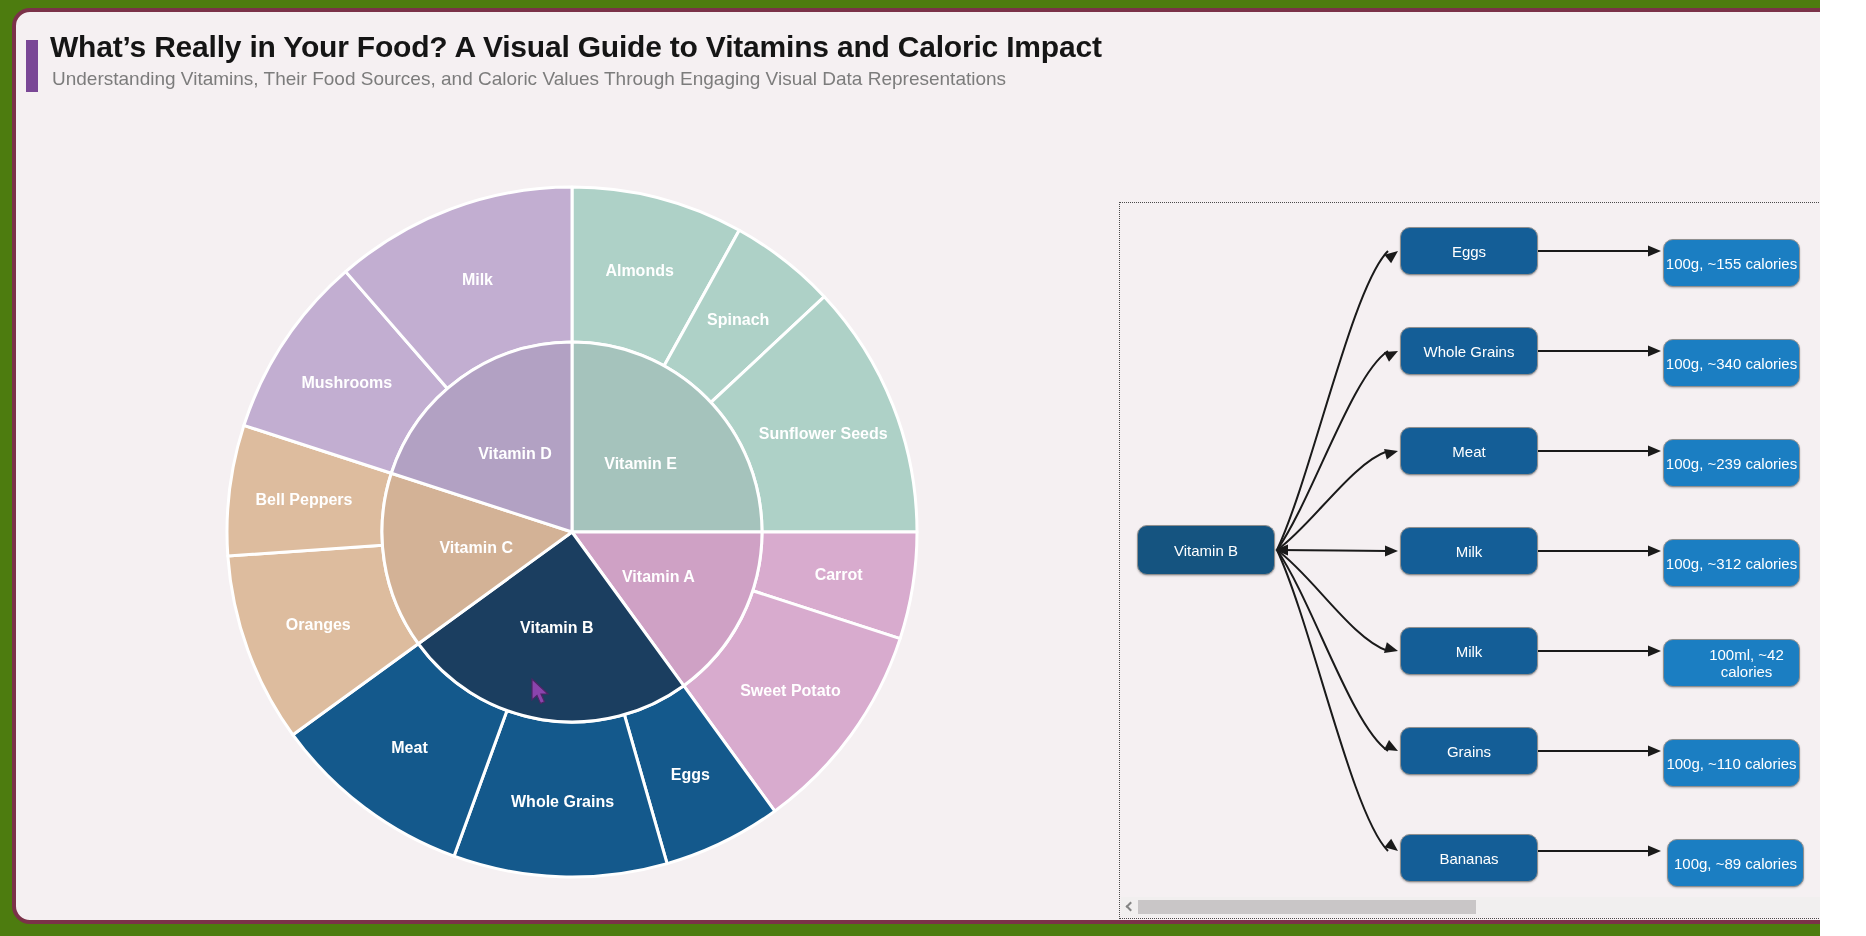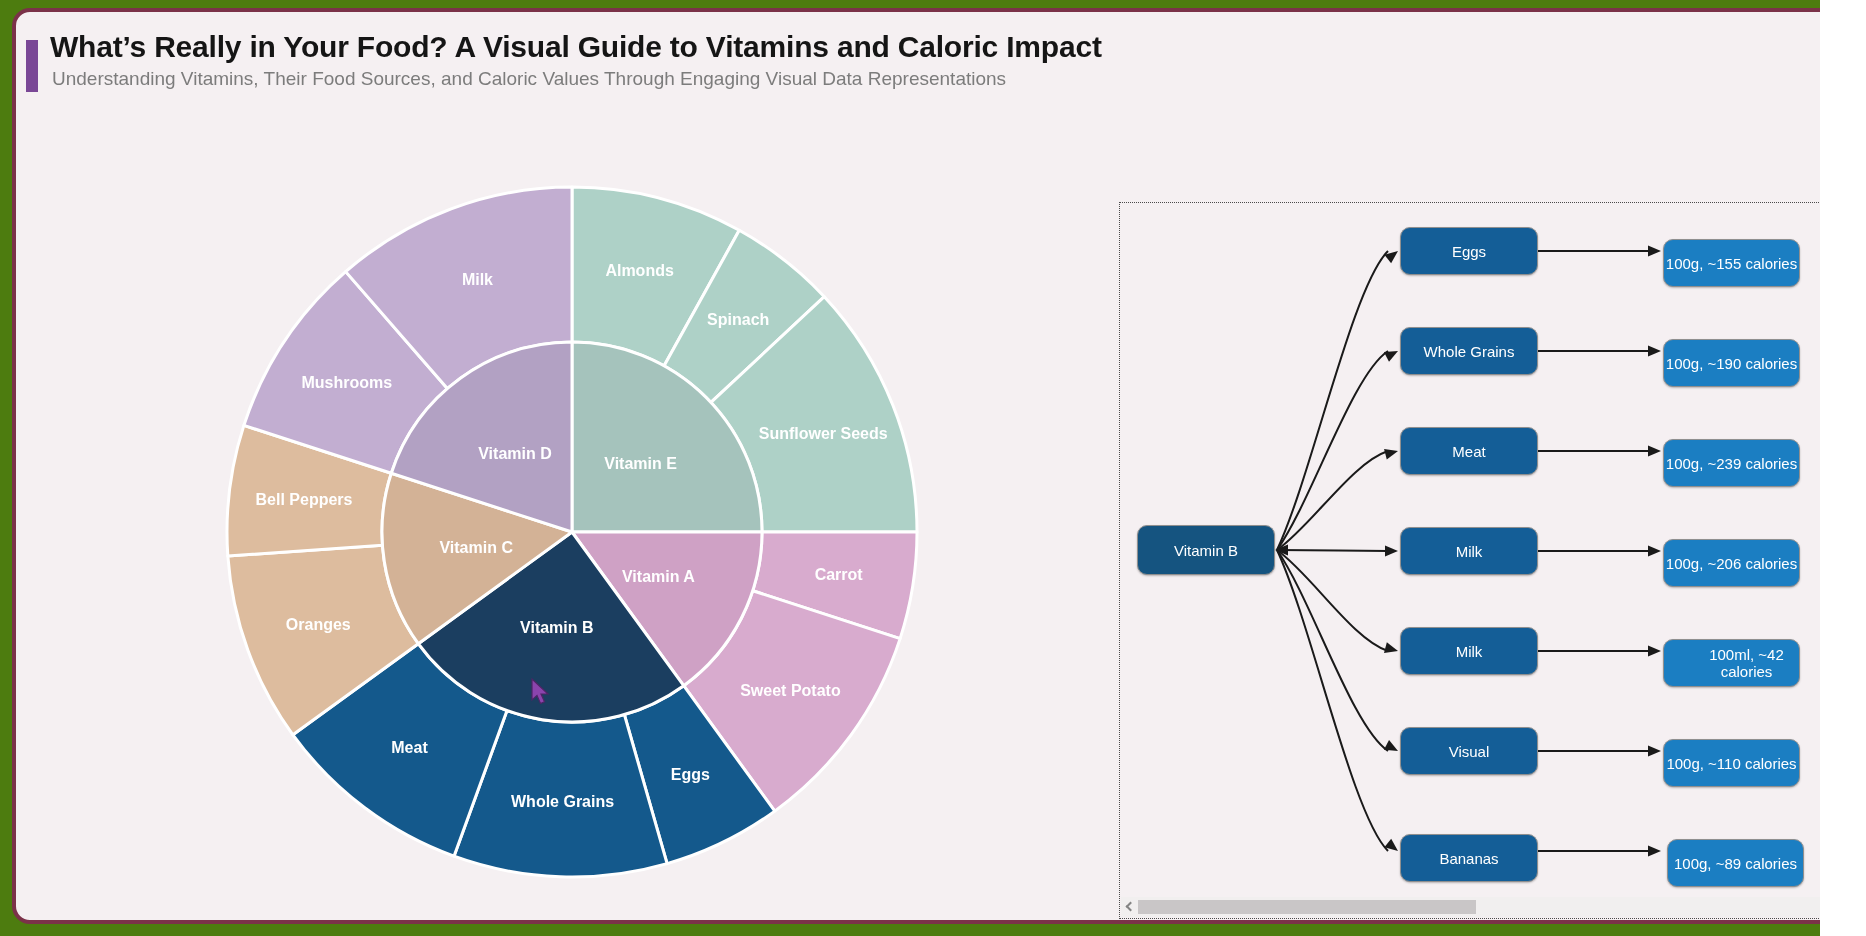--- a/index.html
+++ b/index.html
@@ -124,28 +124,28 @@
           <path d="M0,0 L-13,-5.5 L-13,5.5 Z" fill="#1a1a1a" transform="translate(278,648) rotate(38.139619464806316)"></path>
           <line x1="418" y1="648" x2="528" y2="648" stroke="#1a1a1a" stroke-width="2"></line>
           <path d="M0,0 L-13,-5.5 L-13,5.5 Z" fill="#1a1a1a" transform="translate(541,648) rotate(0)"></path>
           <path d="M0,0 L-13,-5.5 L-13,5.5 Z" fill="#1a1a1a" transform="translate(155,347) rotate(180)"></path>
         </svg>
       <div id="flow-nodes">
           <div class="flow-node node-root" style="left: 17px; top: 322px; width: 138px; height: 50px;">Vitamin B</div>
           <div class="flow-node node-food" style="left: 280px; top: 24px; width: 138px; height: 48px;">Eggs</div>
           <div class="flow-node node-cal" style="left: 543px; top: 24px; width: 137px; height: 48px;">100g, ~155 calories</div>
           <div class="flow-node node-food" style="left: 280px; top: 124px; width: 138px; height: 48px;">Whole Grains</div>
-          <div class="flow-node node-cal" style="left: 543px; top: 124px; width: 137px; height: 48px;">100g, ~190 calories</div>
+          <div class="flow-node node-cal" style="left: 543px; top: 124px; width: 137px; height: 48px;">100g, ~340 calories</div>
           <div class="flow-node node-food" style="left: 280px; top: 224px; width: 138px; height: 48px;">Meat</div>
           <div class="flow-node node-cal" style="left: 543px; top: 224px; width: 137px; height: 48px; text-align: right;">100g, ~239 calories</div>
           <div class="flow-node node-food" style="left: 280px; top: 324px; width: 138px; height: 48px;">Milk</div>
-          <div class="flow-node node-cal" style="left: 543px; top: 324px; width: 137px; height: 48px;">100g, ~206 calories</div>
+          <div class="flow-node node-cal" style="left: 543px; top: 324px; width: 137px; height: 48px;">100g, ~312 calories</div>
           <div class="flow-node node-food" style="left: 280px; top: 424px; width: 138px; height: 48px;">Milk</div>
           <div class="flow-node node-cal" style="left: 543px; top: 424px; width: 137px; height: 48px; padding-left: 30px;">100ml, ~42 calories</div>
-          <div class="flow-node node-food" style="left: 280px; top: 524px; width: 138px; height: 48px;">Visual</div>
+          <div class="flow-node node-food" style="left: 280px; top: 524px; width: 138px; height: 48px;">Grains</div>
           <div class="flow-node node-cal" style="left: 543px; top: 524px; width: 137px; height: 48px;">100g, ~110 calories</div>
           <div class="flow-node node-food" style="left: 280px; top: 624px; width: 138px; height: 48px; margin-top: 7px;">Bananas</div>
           <div class="flow-node node-cal" style="left: 547px; top: 624px; width: 137px; height: 48px;">100g, ~89 calories</div>
         </div>
 
       <div class="vscroll">
         <span class="chev chev-up"></span>
         <div class="thumb"></div>
         <span class="chev chev-down"></span>
       </div>

